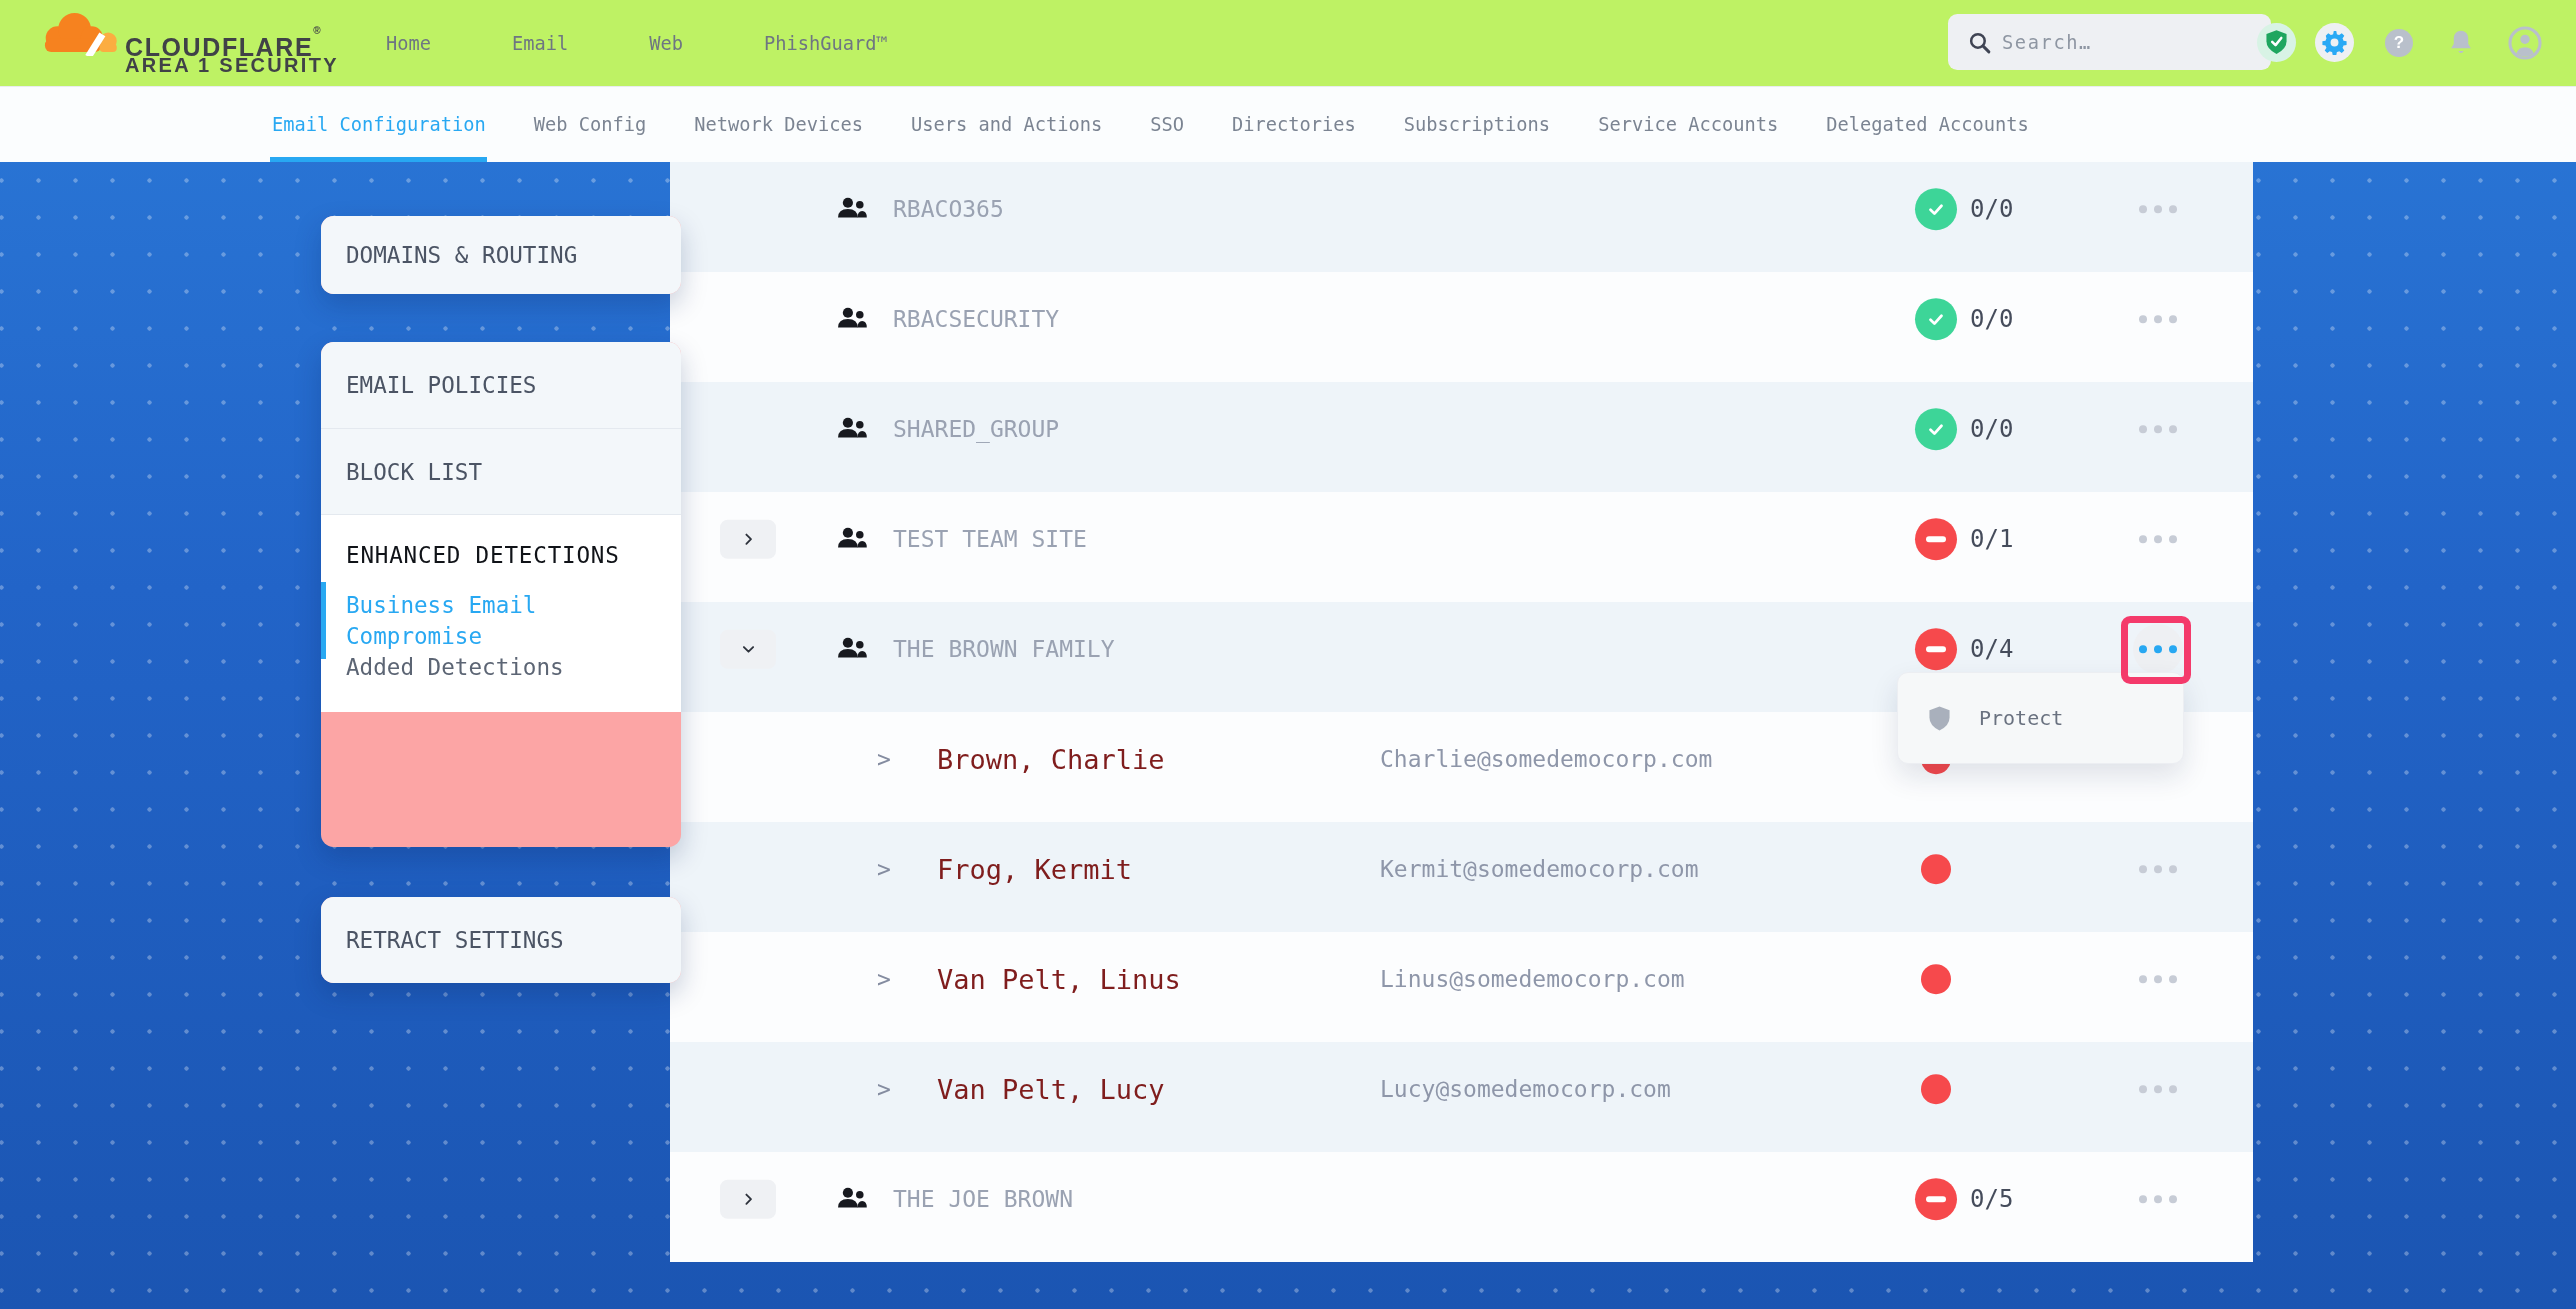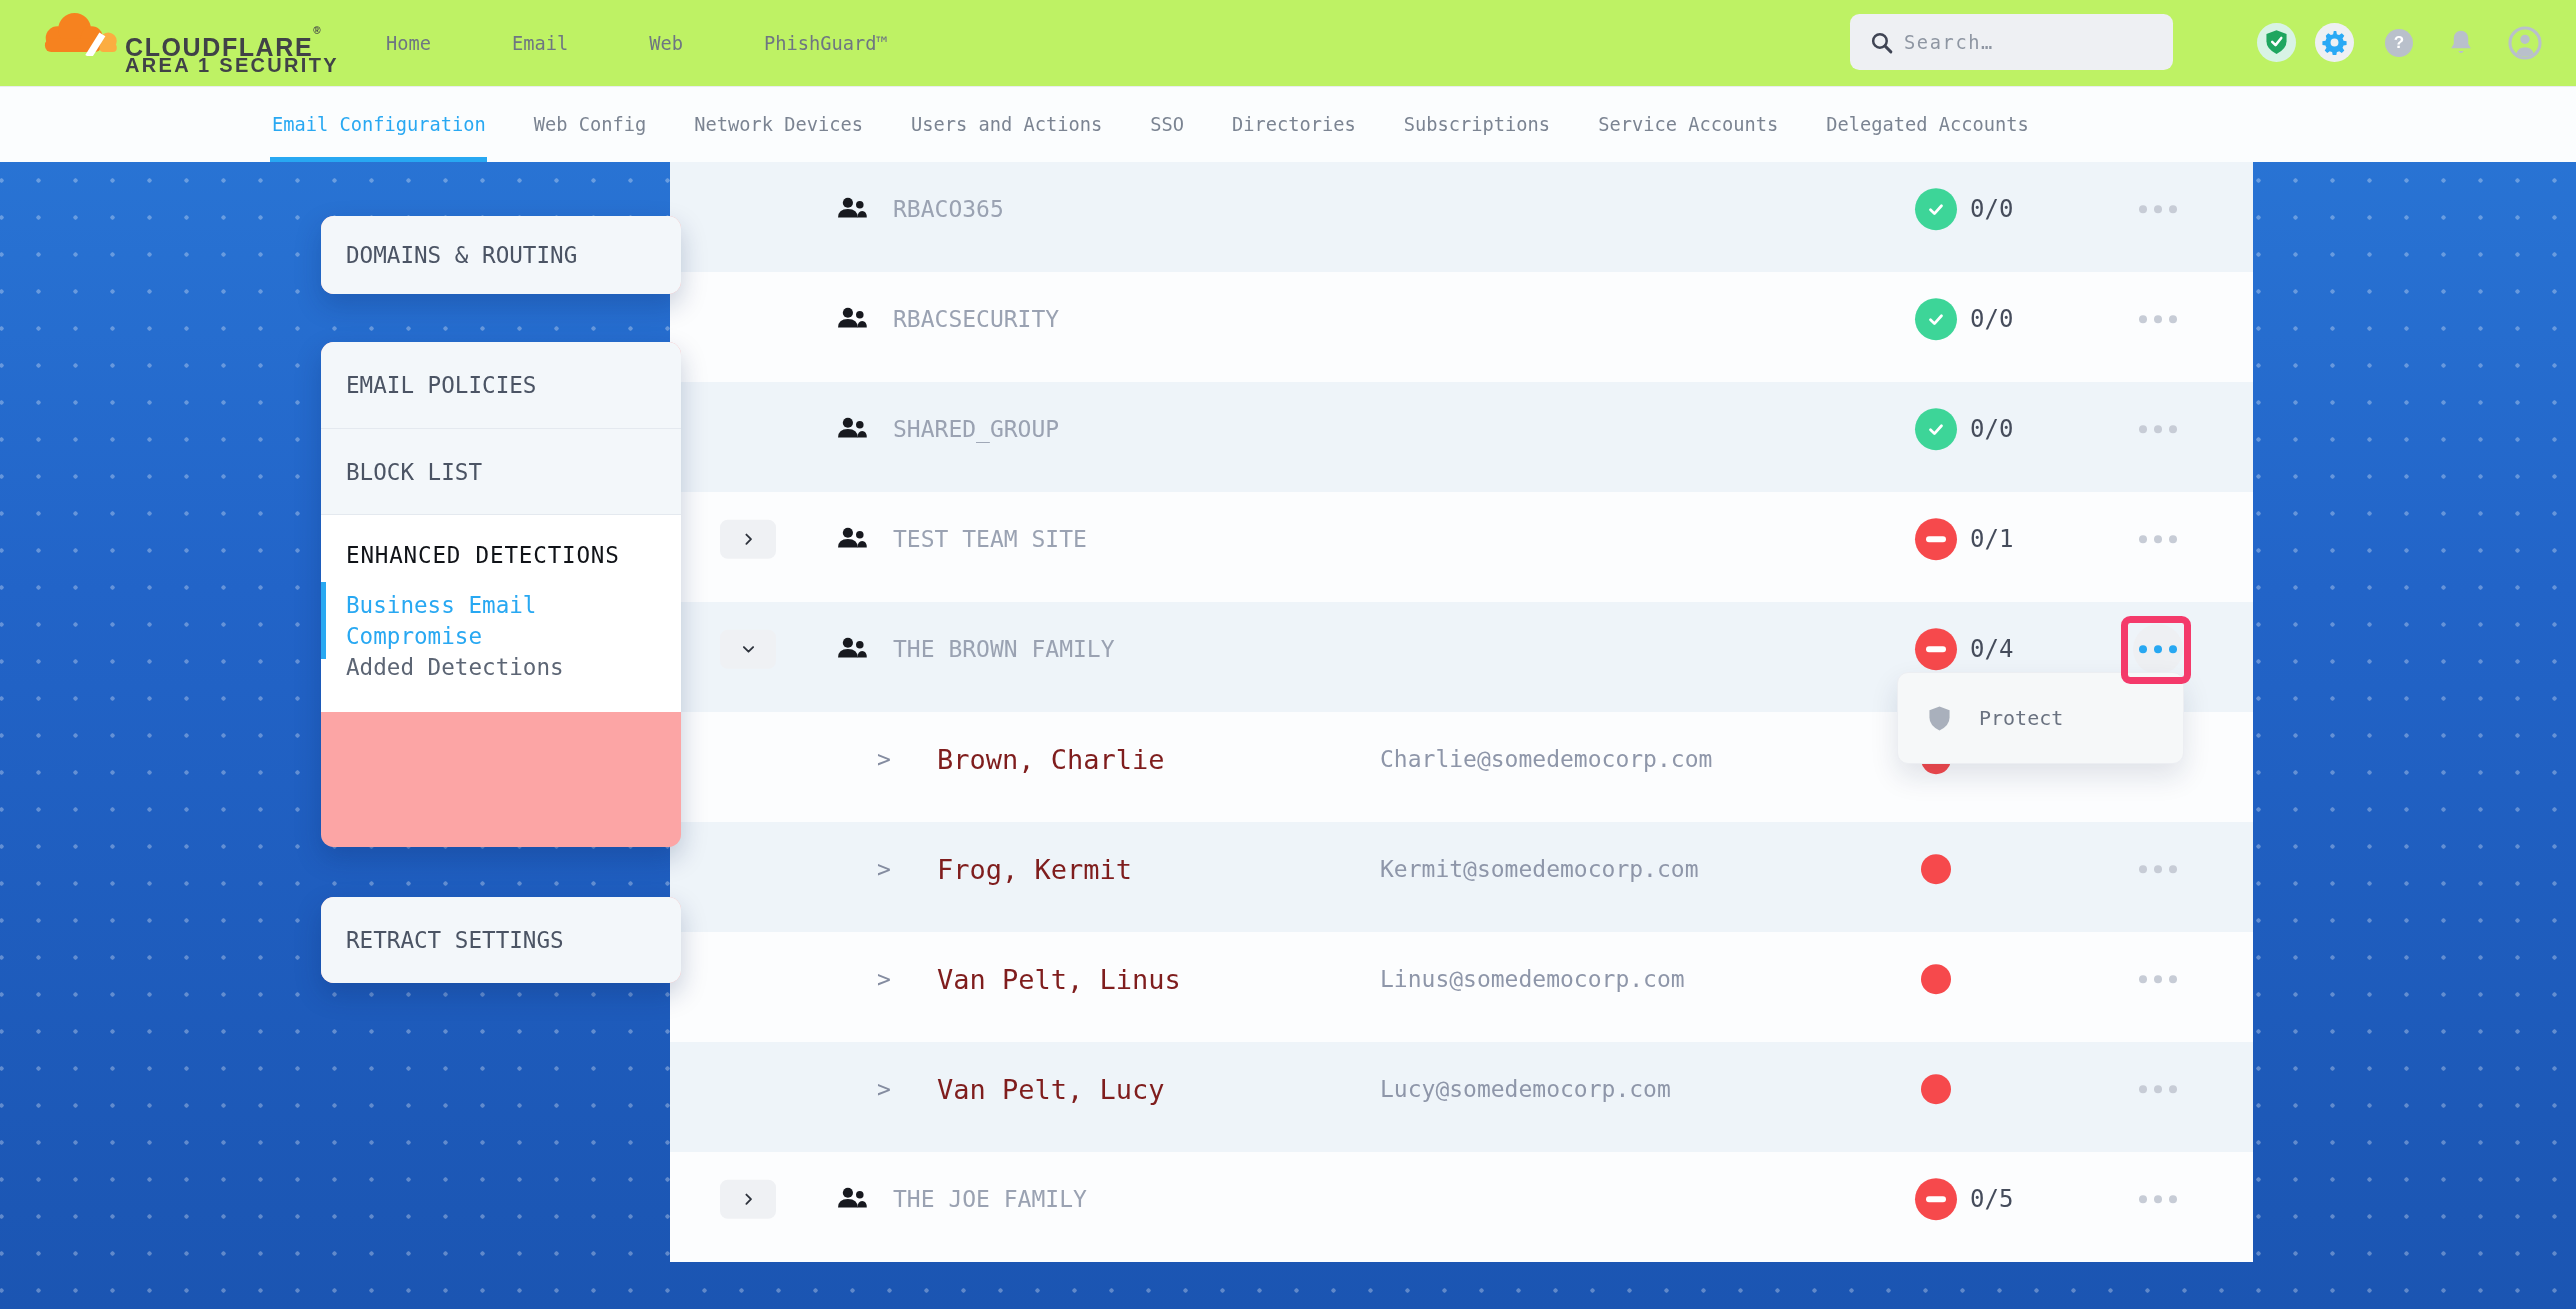--- a/index.html
+++ b/index.html
@@ -22,21 +22,21 @@
   .wordmark { position:absolute; left:125px; top:25px;
               font-family:"Liberation Sans","DejaVu Sans",sans-serif;
               font-weight:800; font-size:25px; letter-spacing:1.6px; color:#404247; }
   .wordmark sup { font-size:10px; vertical-align:22px; letter-spacing:0; }
   .brand-sub { position:absolute; left:125px; top:54px;
                font-family:"Liberation Sans","DejaVu Sans",sans-serif;
                font-weight:700; font-size:20px; letter-spacing:2.3px; color:#404247; }
   .hnav { position:absolute; left:356px; top:0; height:86px; display:flex; align-items:center;
           gap:51px; list-style:none; }
   .hnav li { font-size:18.7px; color:#6e7682; cursor:pointer;margin-left:30px; }
-  .search { position:absolute; left:1850px; top:14px; width:323px; height:56px;
+  .search { position:absolute; left:1948px; top:14px; width:323px; height:56px;
             background:#eef0f3; border-radius:9.3px; }
   .search svg { position:absolute; left:18.7px; top:15.6px; }
   .search input { position:absolute; inset:0; background:transparent; border:none; outline:none;
                   padding-left:54px; font-family:inherit; font-size:18.7px; color:#3f4453; letter-spacing:1.6px;}
   .search input::placeholder { color:#8e96a2; }
   .chip { position:absolute; border-radius:50%; display:flex; align-items:center; justify-content:center; cursor:pointer; border:none; background:transparent; }
   .chip-shield { left:2257px; top:23px; width:39px; height:39px; background:#d8f3e5; }
   .chip-gear   { left:2315px; top:23px; width:39px; height:39px; background:#eef0f3; }
   .chip-help   { left:2385px; top:29px; width:28px; height:28px; background:#b9c0cb;
                  color:#fff; font-size:17px; font-weight:bold; font-family:"Liberation Sans",sans-serif; }
@@ -352,21 +352,21 @@
         <svg width="17" height="17" viewBox="0 0 24 24">
           <polyline points="9,5.5 15.5,12 9,18.5" fill="none" stroke="currentColor" stroke-width="2.6" stroke-linecap="round" stroke-linejoin="round"></polyline>
         </svg>
       </button>
       <span class="gicon vc"><svg width="30" height="23" viewBox="0 0 36 28">
   <circle cx="13" cy="8" r="6.2" fill="currentColor"></circle>
   <path d="M1 26 q0 -10.5 12 -10.5 q12 0 12 10.5 z" fill="currentColor"></path>
   <circle cx="27.5" cy="10.5" r="4.6" fill="currentColor"></circle>
   <path d="M24.5 26 q0.5 -8 5.8 -8 q5.7 0 5.7 8 z" fill="currentColor"></path>
         </svg></span>
-      <span class="gname vc">THE JOE FAMILY</span>
+      <span class="gname vc">THE JOE BROWN</span>
       <span class="badge blocked vc">
         <span class="minus"></span>
       </span>
       <span class="count vc">0/5</span>
       <button class="dots vc">
         <i></i>
         <i></i>
         <i></i>
       </button>
     </div>

